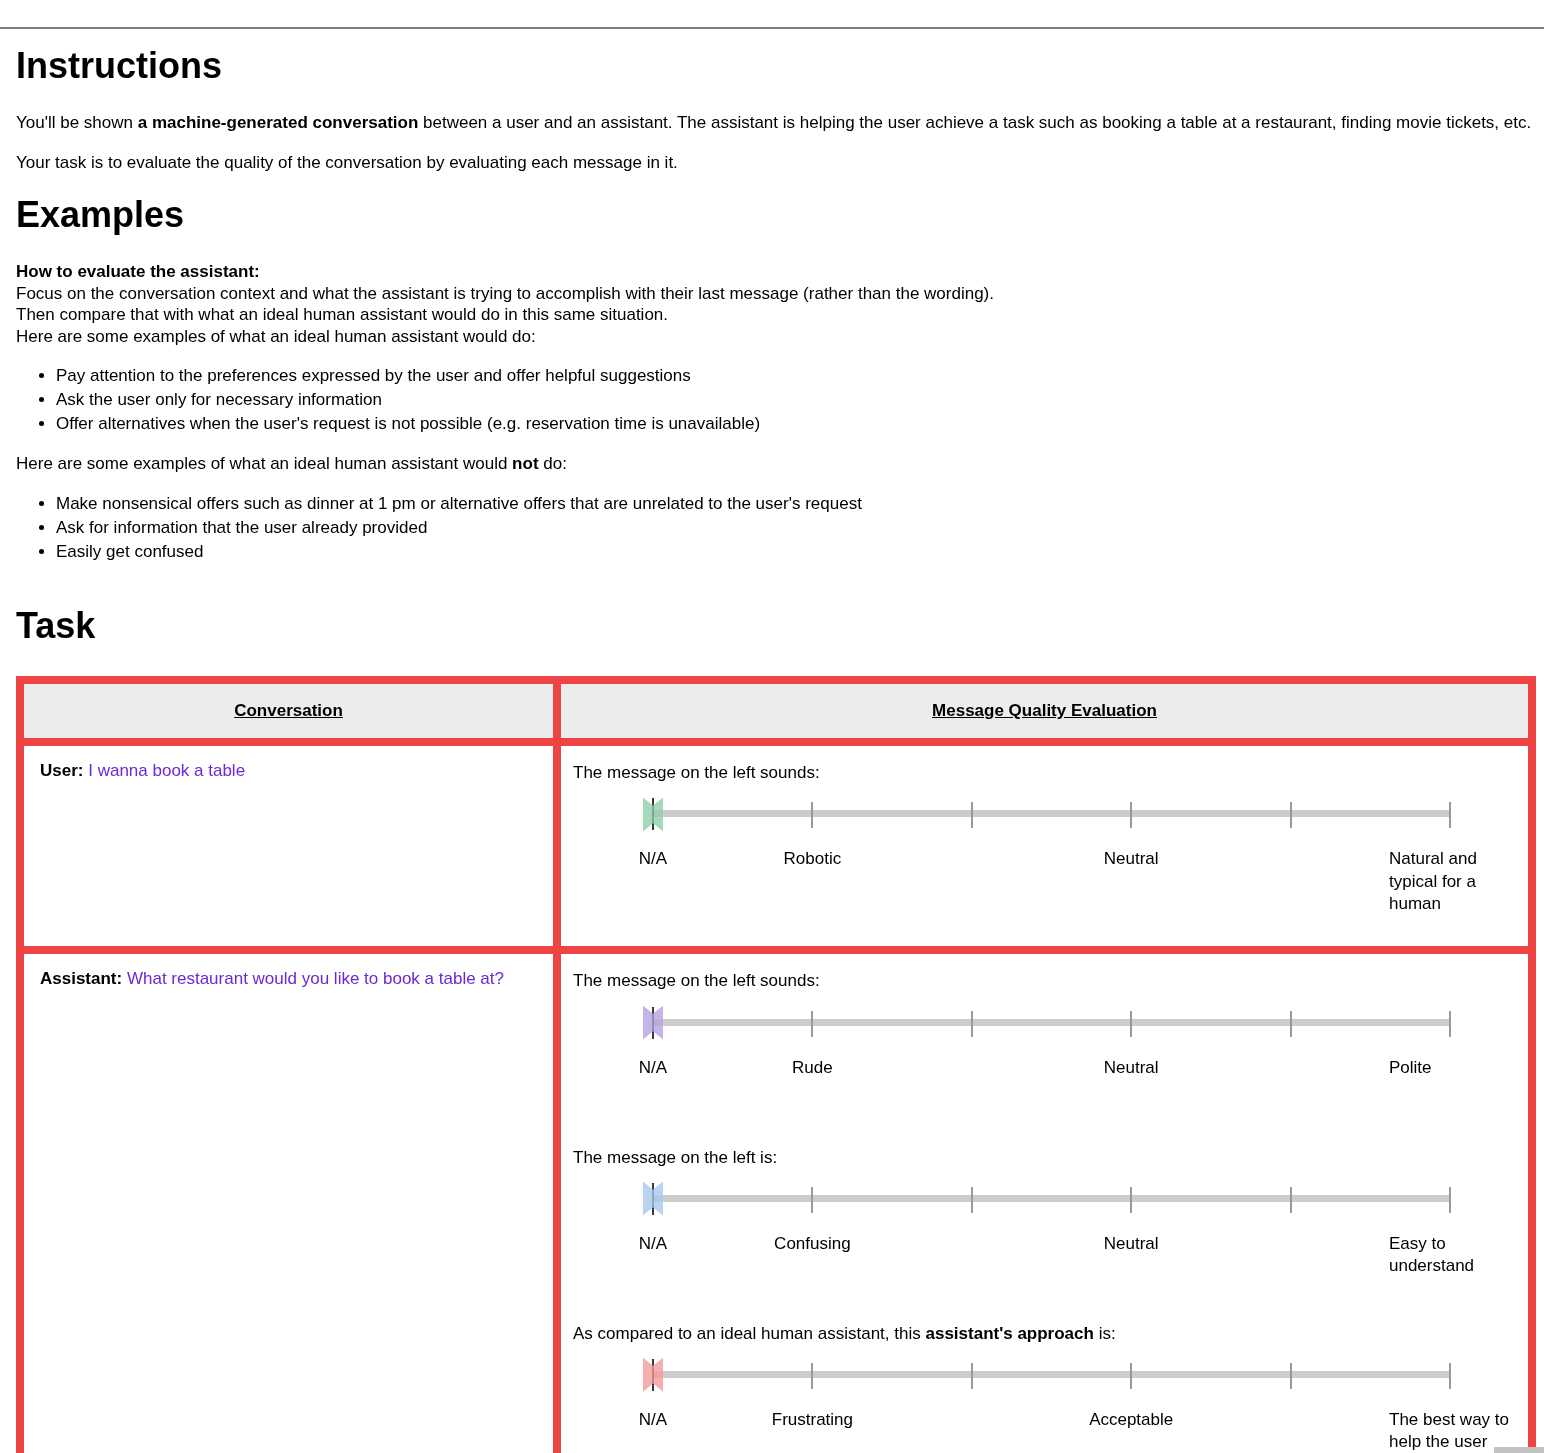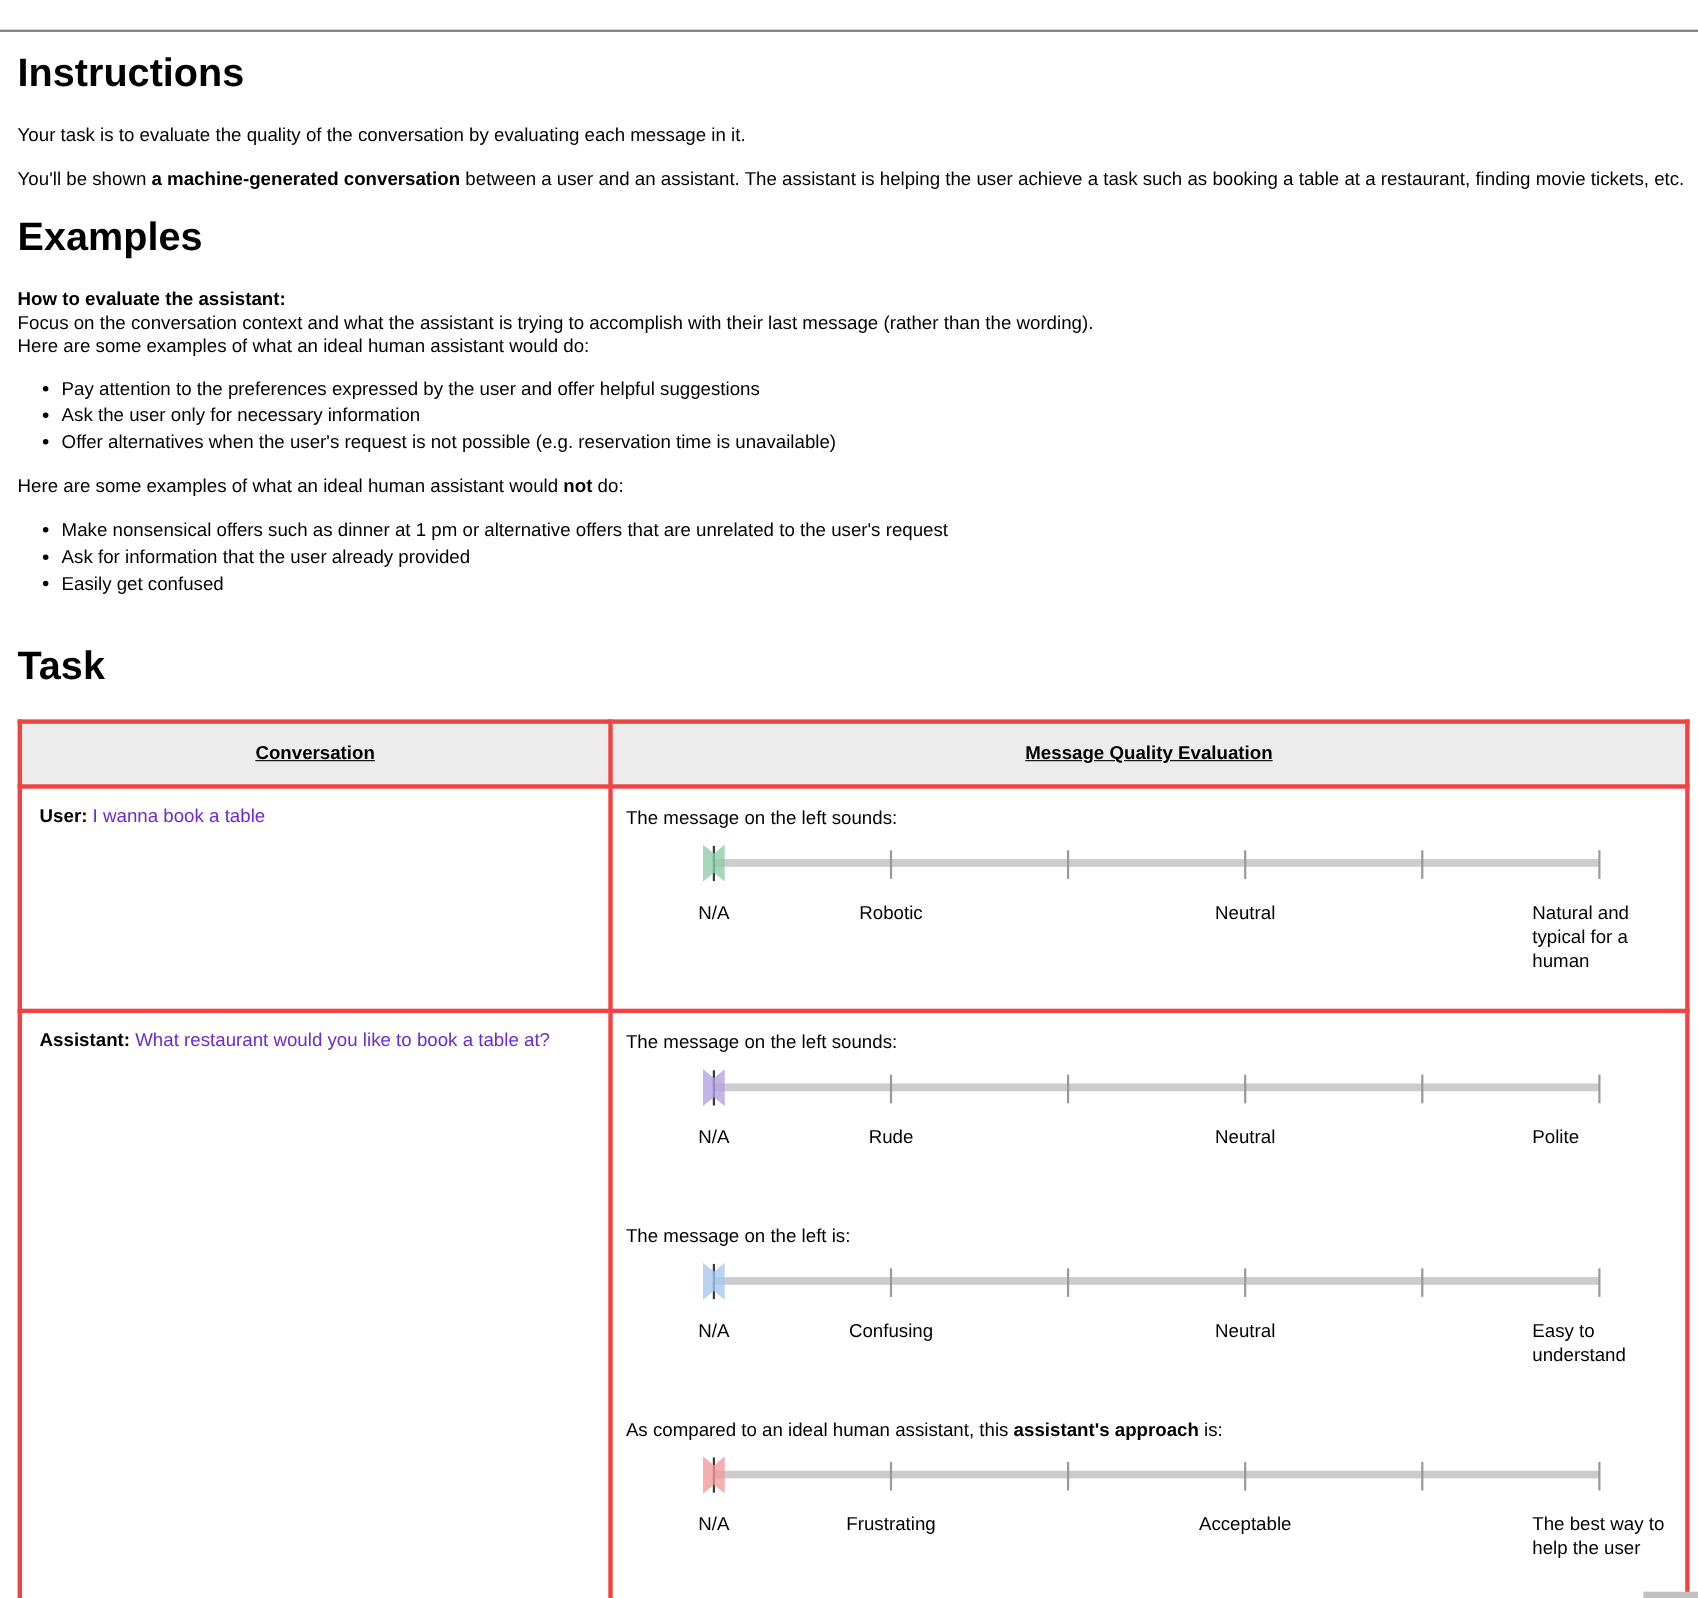--- a/index.html
+++ b/index.html
@@ -28,21 +28,21 @@
   .msg-link { color: #6d28d9; }
   b, .bold { font-weight: bold; }
 
   table.task-table {
     border-collapse: collapse;
     width: 1520px;
     margin-top: 26px;
     table-layout: fixed;
   }
   table.task-table th, table.task-table td {
-    border: 4px solid #ef4444;
+    border: 8px solid #ef4444;
     vertical-align: top;
     text-align: left;
   }
   table.task-table th {
     background: #ececec;
     text-align: center;
     font-weight: bold;
     text-decoration: underline;
     padding: 16px 8px;
   }
@@ -107,29 +107,30 @@
 </style>
 </head>
 <body>
 
 <div class="top-rule"></div>
 
 <div class="content">
 
   <h1>Instructions</h1>
 
+  <p><span>You'll be shown </span><b>a machine-generated conversation</b><span> between a user and an assistant. The assistant is helping the user achieve a task such as booking a table at a restaurant, finding movie tickets, etc.</span></p>
+
   <p>Your task is to evaluate the quality of the conversation by evaluating each message in it.</p>
-
-  <p><span>You'll be shown </span><b>a machine-generated conversation</b><span> between a user and an assistant. The assistant is helping the user achieve a task such as booking a table at a restaurant, finding movie tickets, etc.</span></p>
 
   <h1>Examples</h1>
 
   <div class="howto-block">
     <div class="bold">How to evaluate the assistant:</div>
     <div>Focus on the conversation context and what the assistant is trying to accomplish with their last message (rather than the wording).</div>
+    <div>Then compare that with what an ideal human assistant would do in this same situation.</div>
     <div>Here are some examples of what an ideal human assistant would do:</div>
   </div>
 
   <ul>
     <li>Pay attention to the preferences expressed by the user and offer helpful suggestions</li>
     <li>Ask the user only for necessary information</li>
     <li>Offer alternatives when the user's request is not possible (e.g. reservation time is unavailable)</li>
   </ul>
 
   <p><span>Here are some examples of what an ideal human assistant would </span><b>not</b><span> do:</span></p>

